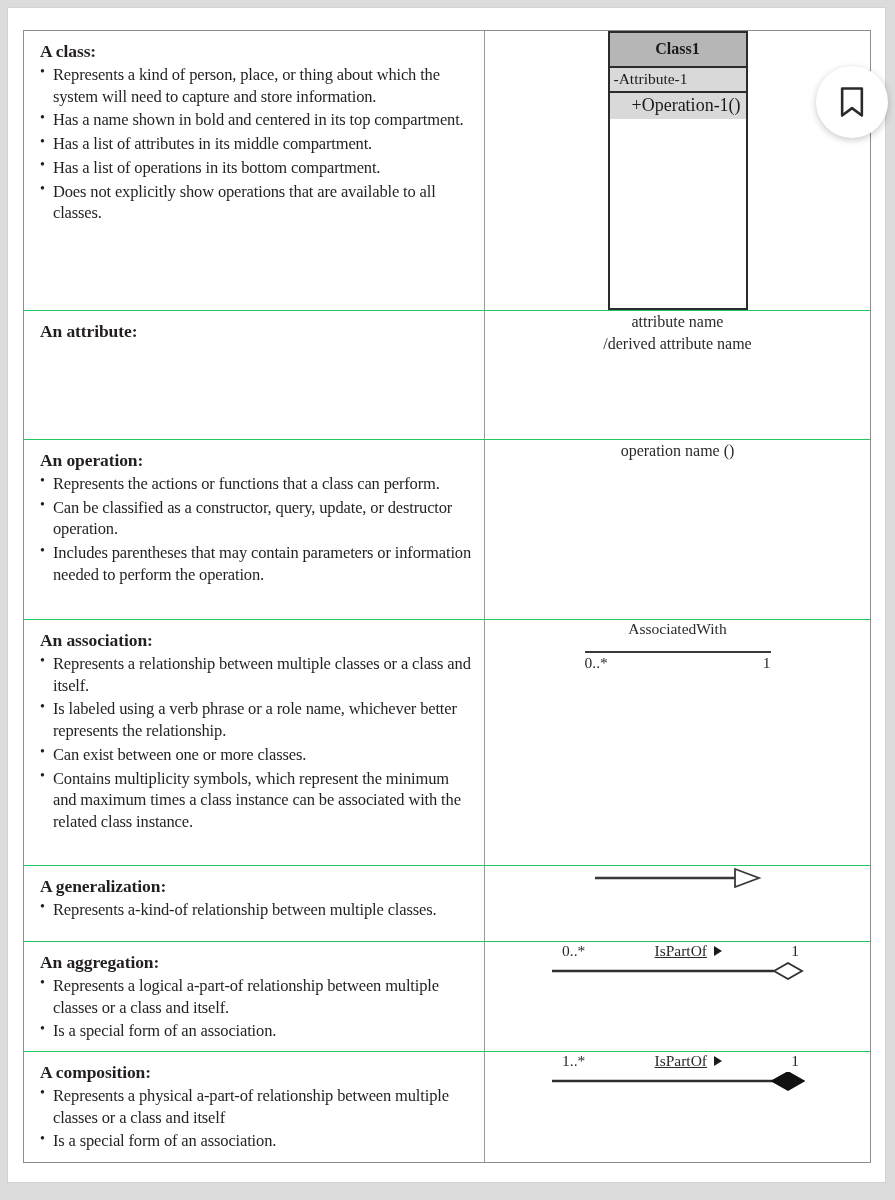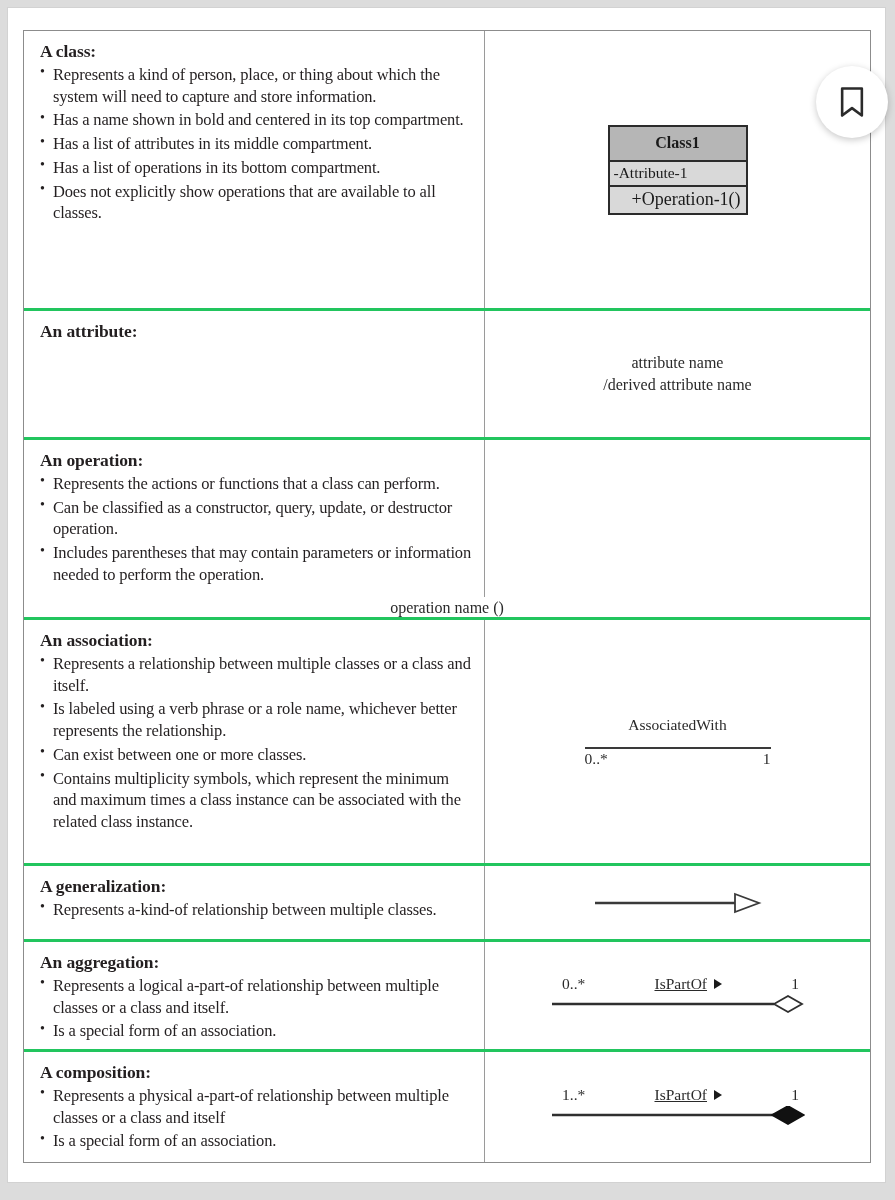--- a/index.html
+++ b/index.html
@@ -29,37 +29,36 @@
     width: 848px;
     height: 1133px;
     border: 1px solid #8c8c8c;
     background: #ffffff;
     box-sizing: border-box;
     display: flex;
     flex-direction: column;
   }
   .row {
     display: flex;
-    border-bottom: 3px solid #22c55e;
+    border-bottom: 1px solid #22c55e;
     box-sizing: border-box;
   }
   .row:last-child { border-bottom: none; }
   .cell-desc {
     width: 461px;
     box-sizing: border-box;
     border-right: 1px solid #9a9a9a;
     padding: 9px 12px 9px 16px;
     color: #231f20;
   }
   .cell-fig {
     flex: 1;
     box-sizing: border-box;
     position: relative;
     display: flex;
-    align-items: center;
     justify-content: center;
   }
   .term {
     font-weight: bold;
     font-size: 17.5px;
     line-height: 1.3;
     margin: 0 0 1px 0;
     letter-spacing: -0.1px;
   }
   ul.bullets {
@@ -212,21 +211,21 @@
         <div class="term">An attribute:</div>
       </div>
       <div class="cell-fig">
         <div class="figtext">
           <div>attribute name</div>
           <div>/derived attribute name</div>
         </div>
       </div>
     </div>
 
-    <div class="row" style="height:180px;flex-direction:column;">
+    <div class="row" style="height:180px;">
       <div class="cell-desc">
         <div class="term">An operation:</div>
         <ul class="bullets">
           <li>Represents the actions or functions that a class can perform.</li>
           <li>Can be classified as a constructor, query, update, or destructor operation.</li>
           <li>Includes parentheses that may contain parameters or information needed to perform the operation.</li>
         </ul>
       </div>
       <div class="cell-fig">
         <div class="figtext">

